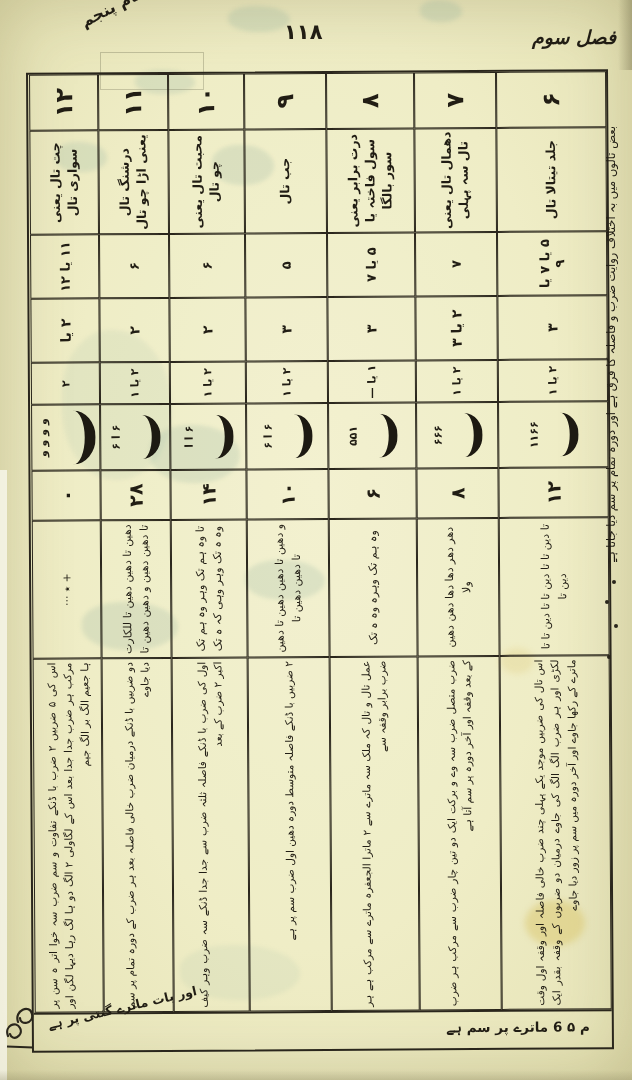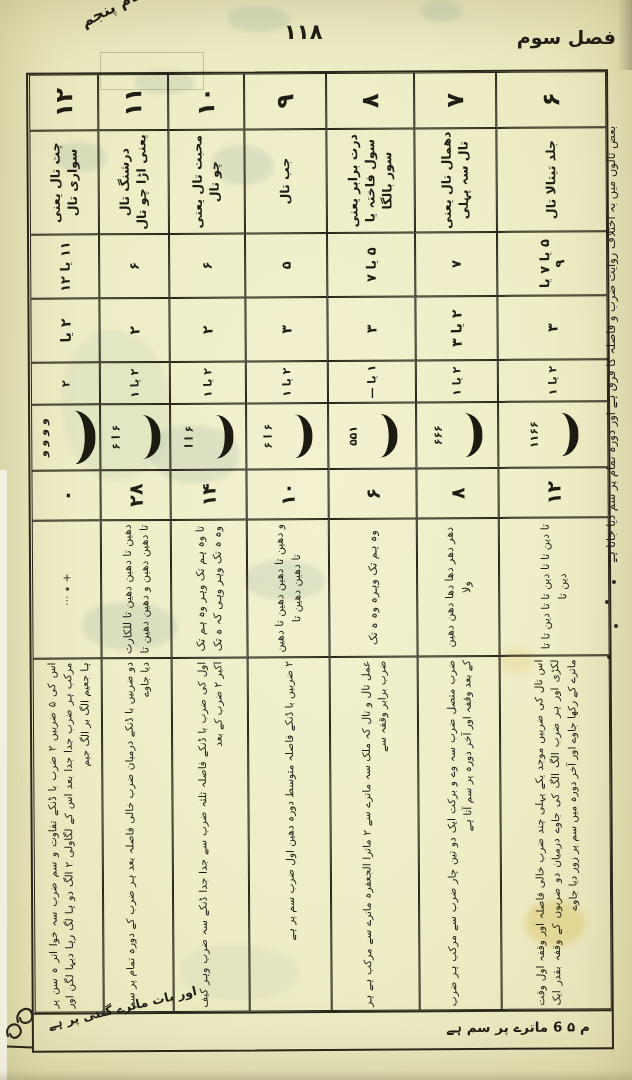--- a/index.html
+++ b/index.html
@@ -18,21 +18,21 @@
   .edge-left{position:absolute;left:0;top:470px;width:7px;height:610px;background:rgba(255,255,252,.65);}
   .edge-top-right{position:absolute;right:0;top:0;width:14px;height:70px;background:linear-gradient(to left, rgba(120,115,80,.45), transparent);}
   .edge-bottom{position:absolute;left:0;bottom:0;width:100%;height:10px;background:linear-gradient(to top, rgba(120,115,80,.25), transparent);}
   
   .bleed{position:absolute;background:rgba(125,165,150,.20);filter:blur(2px);border-radius:45% 55% 50% 50%;}
   .stain{position:absolute;background:rgba(215,190,90,.45);filter:blur(3px);border-radius:50%;}
   .pencil-box{position:absolute;border:1px solid rgba(95,95,70,.30);}
 
   
   .hdr{position:absolute;font-weight:600;}
-  #hdr-chapter{top:26px;right:16px;font-size:19px;}
+  #hdr-chapter{top:26px;right:16px;font-size:19px;font-style:italic;}
   #hdr-page{top:20px;left:284px;font-size:21px;font-weight:700;letter-spacing:2px;}
   #hdr-station{top:12px;left:86px;font-size:16px;transform:rotate(-27deg);transform-origin:left bottom;}
 
   
   #table-wrap{
     position:absolute;left:29px;top:71px;width:578px;
     border:2.5px solid #2a261c;background:rgba(255,255,240,.06);
     transform:rotate(-0.35deg);
   }
   #grid{

